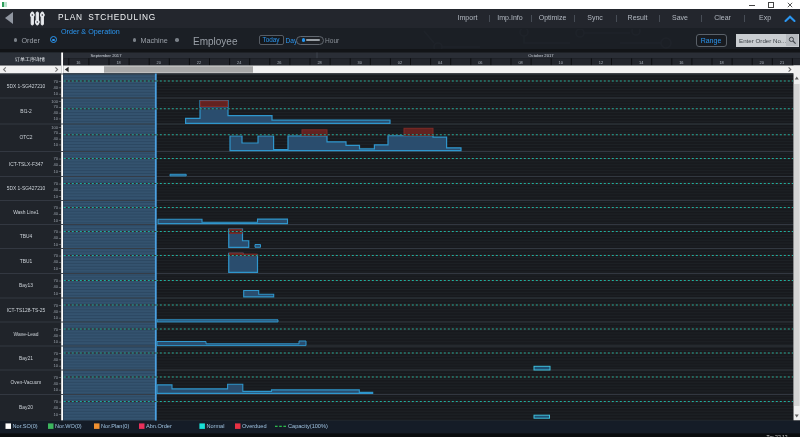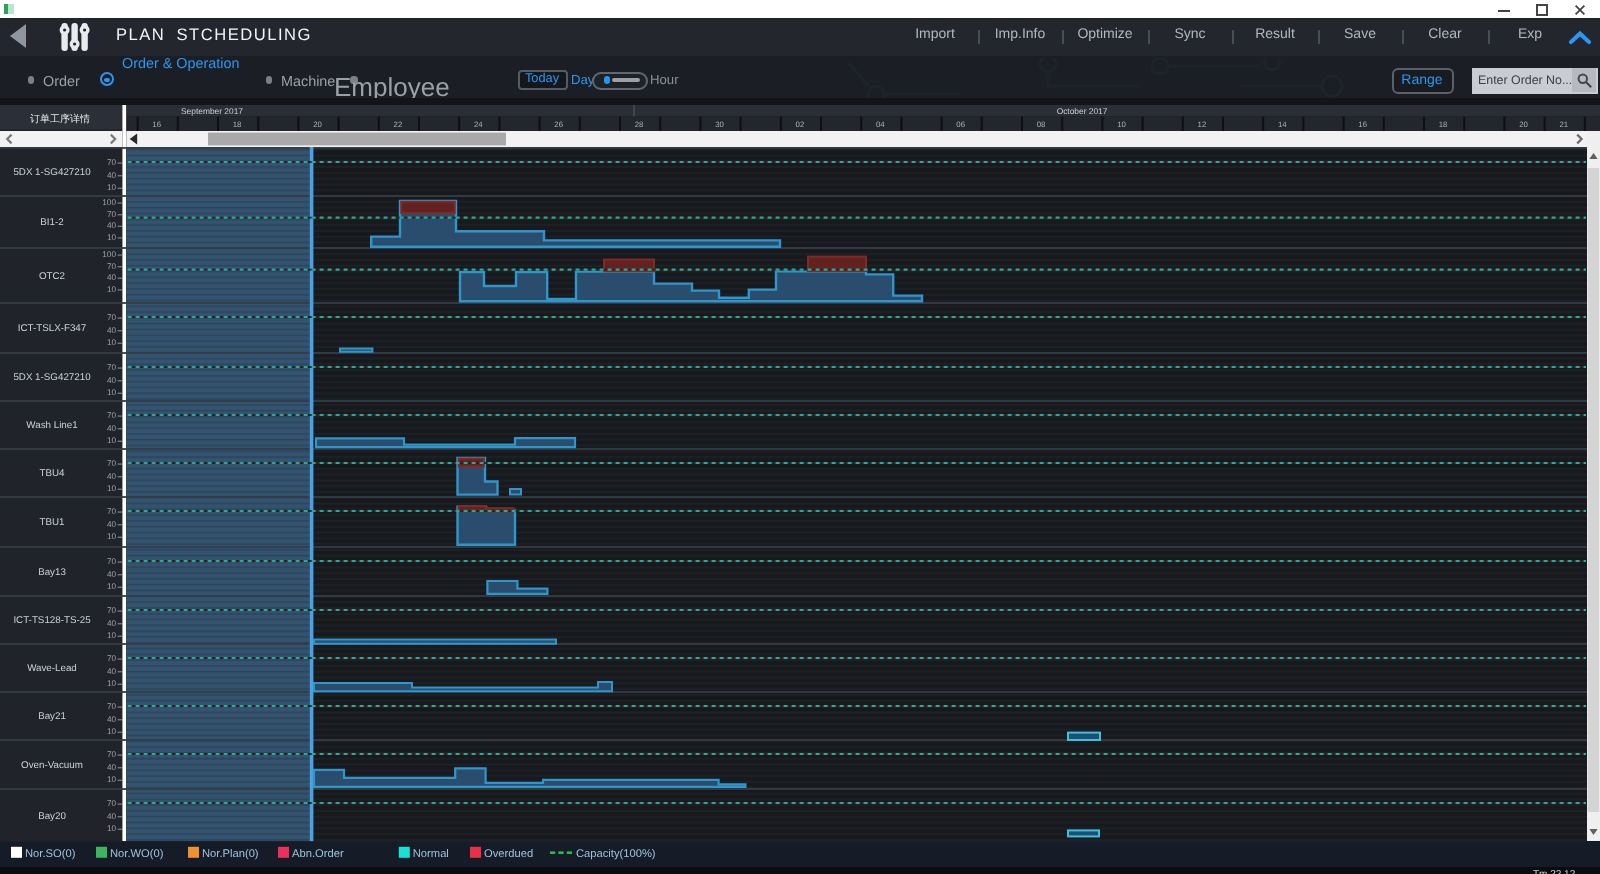--- a/index.html
+++ b/index.html
@@ -67,21 +67,21 @@
 </g>
       </svg></div>
 <div class="abs" style="left:13.8px;top:38.2px;width:3.6px;height:3.6px;background:#7a8088;border-radius:50%;"></div>
 <div class="abs" style="left:21.5px;top:36.2px;font-size:7.2px;color:#9aa0a8;">Order</div>
 <div class="abs" style="left:49.9px;top:36.4px;width:5px;height:5px;border:1.1px solid #2b96f0;border-radius:50%;"></div>
     <div class="abs" style="left:52.1px;top:38.6px;width:2.8px;height:2.8px;background:#2b96f0;border-radius:50%;"></div>
 <div class="abs" style="left:61px;top:27px;font-size:7.2px;color:#2b96f0;">Order &amp; Operation</div>
 <div class="abs" style="left:132.7px;top:38.2px;width:3.6px;height:3.6px;background:#7a8088;border-radius:50%;"></div>
 <div class="abs" style="left:140.5px;top:36.2px;font-size:7.2px;color:#9aa0a8;">Machine</div>
 <div class="abs" style="left:175.2px;top:38.2px;width:3.6px;height:3.6px;background:#7a8088;border-radius:50%;"></div>
-<div class="abs" style="left:167px;top:36.2px;font-size:13px;color:#9aa0a8;">Employee</div>
+<div class="abs" style="left:193px;top:36.2px;font-size:10px;color:#9aa0a8;">Employee</div>
 <div class="abs" style="left:258.5px;top:35px;width:23px;height:7.5px;border:1px solid #565c64;border-radius:2px;background:#14171b;text-align:center;font-size:6.4px;line-height:7.5px;color:#2b96f0;">Today</div>
 <div class="abs" style="left:285.5px;top:36.5px;font-size:6.6px;color:#2b96f0;">Day</div>
 <div class="abs" style="left:296px;top:35.5px;width:25.5px;height:7px;border:1.3px solid #61676f;border-radius:4.6px;background:#1e2126;"></div>
 <div class="abs" style="left:306px;top:38.6px;width:14px;height:2px;background:#9aa0a6;border-radius:1.3px;"></div>
 <div class="abs" style="left:301.5px;top:37.8px;width:3.8px;height:3.8px;background:#2196f3;border-radius:50%;"></div>
 <div class="abs" style="left:325px;top:36.5px;font-size:6.6px;color:#8a9098;">Hour</div>
 <div class="abs" style="left:695.5px;top:33.5px;width:29px;height:11px;border:1.2px solid #5a6169;border-radius:3px;background:#181b20;text-align:center;font-size:7px;line-height:11px;color:#2b96f0;">Range</div>
 <div class="abs" style="left:735.5px;top:33.5px;width:63px;height:13px;background:#c9cdd1;"></div>
 <div class="abs" style="left:739px;top:37px;font-size:6.2px;color:#3a3f45;">Enter Order No...</div>
 <div class="abs" style="left:786px;top:34px;width:12px;height:12px;background:#b6babf;"></div>

